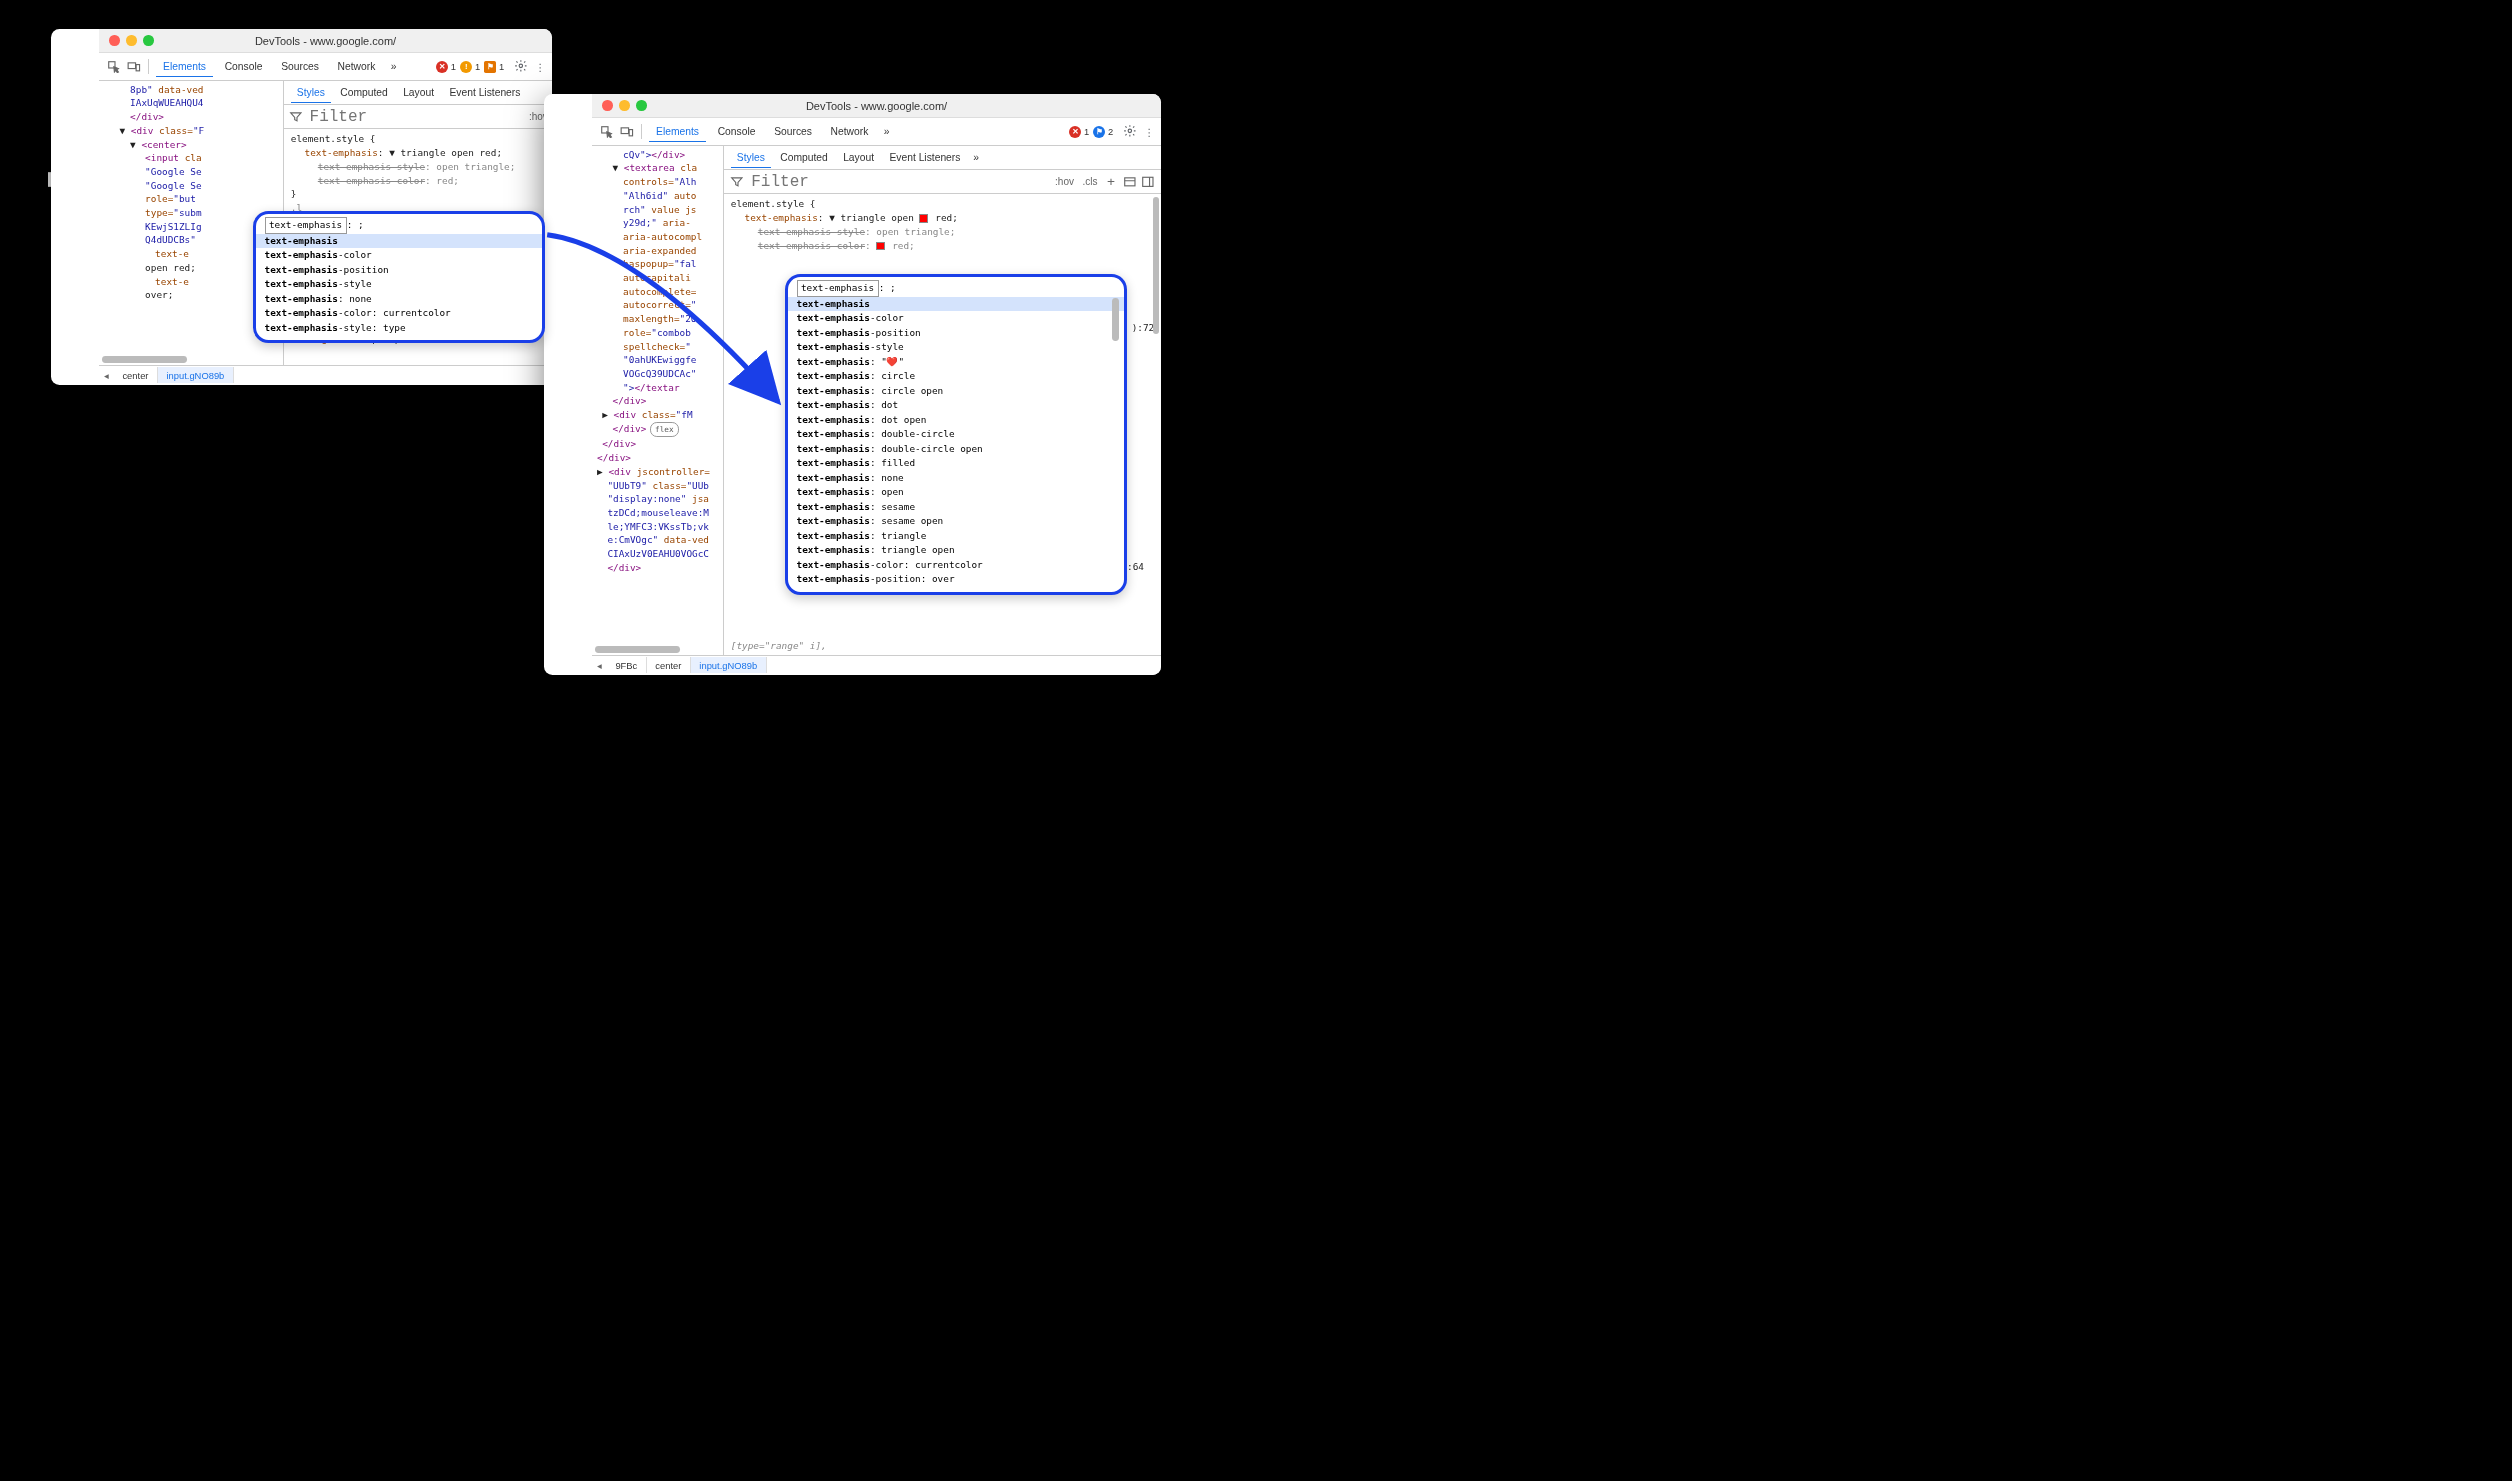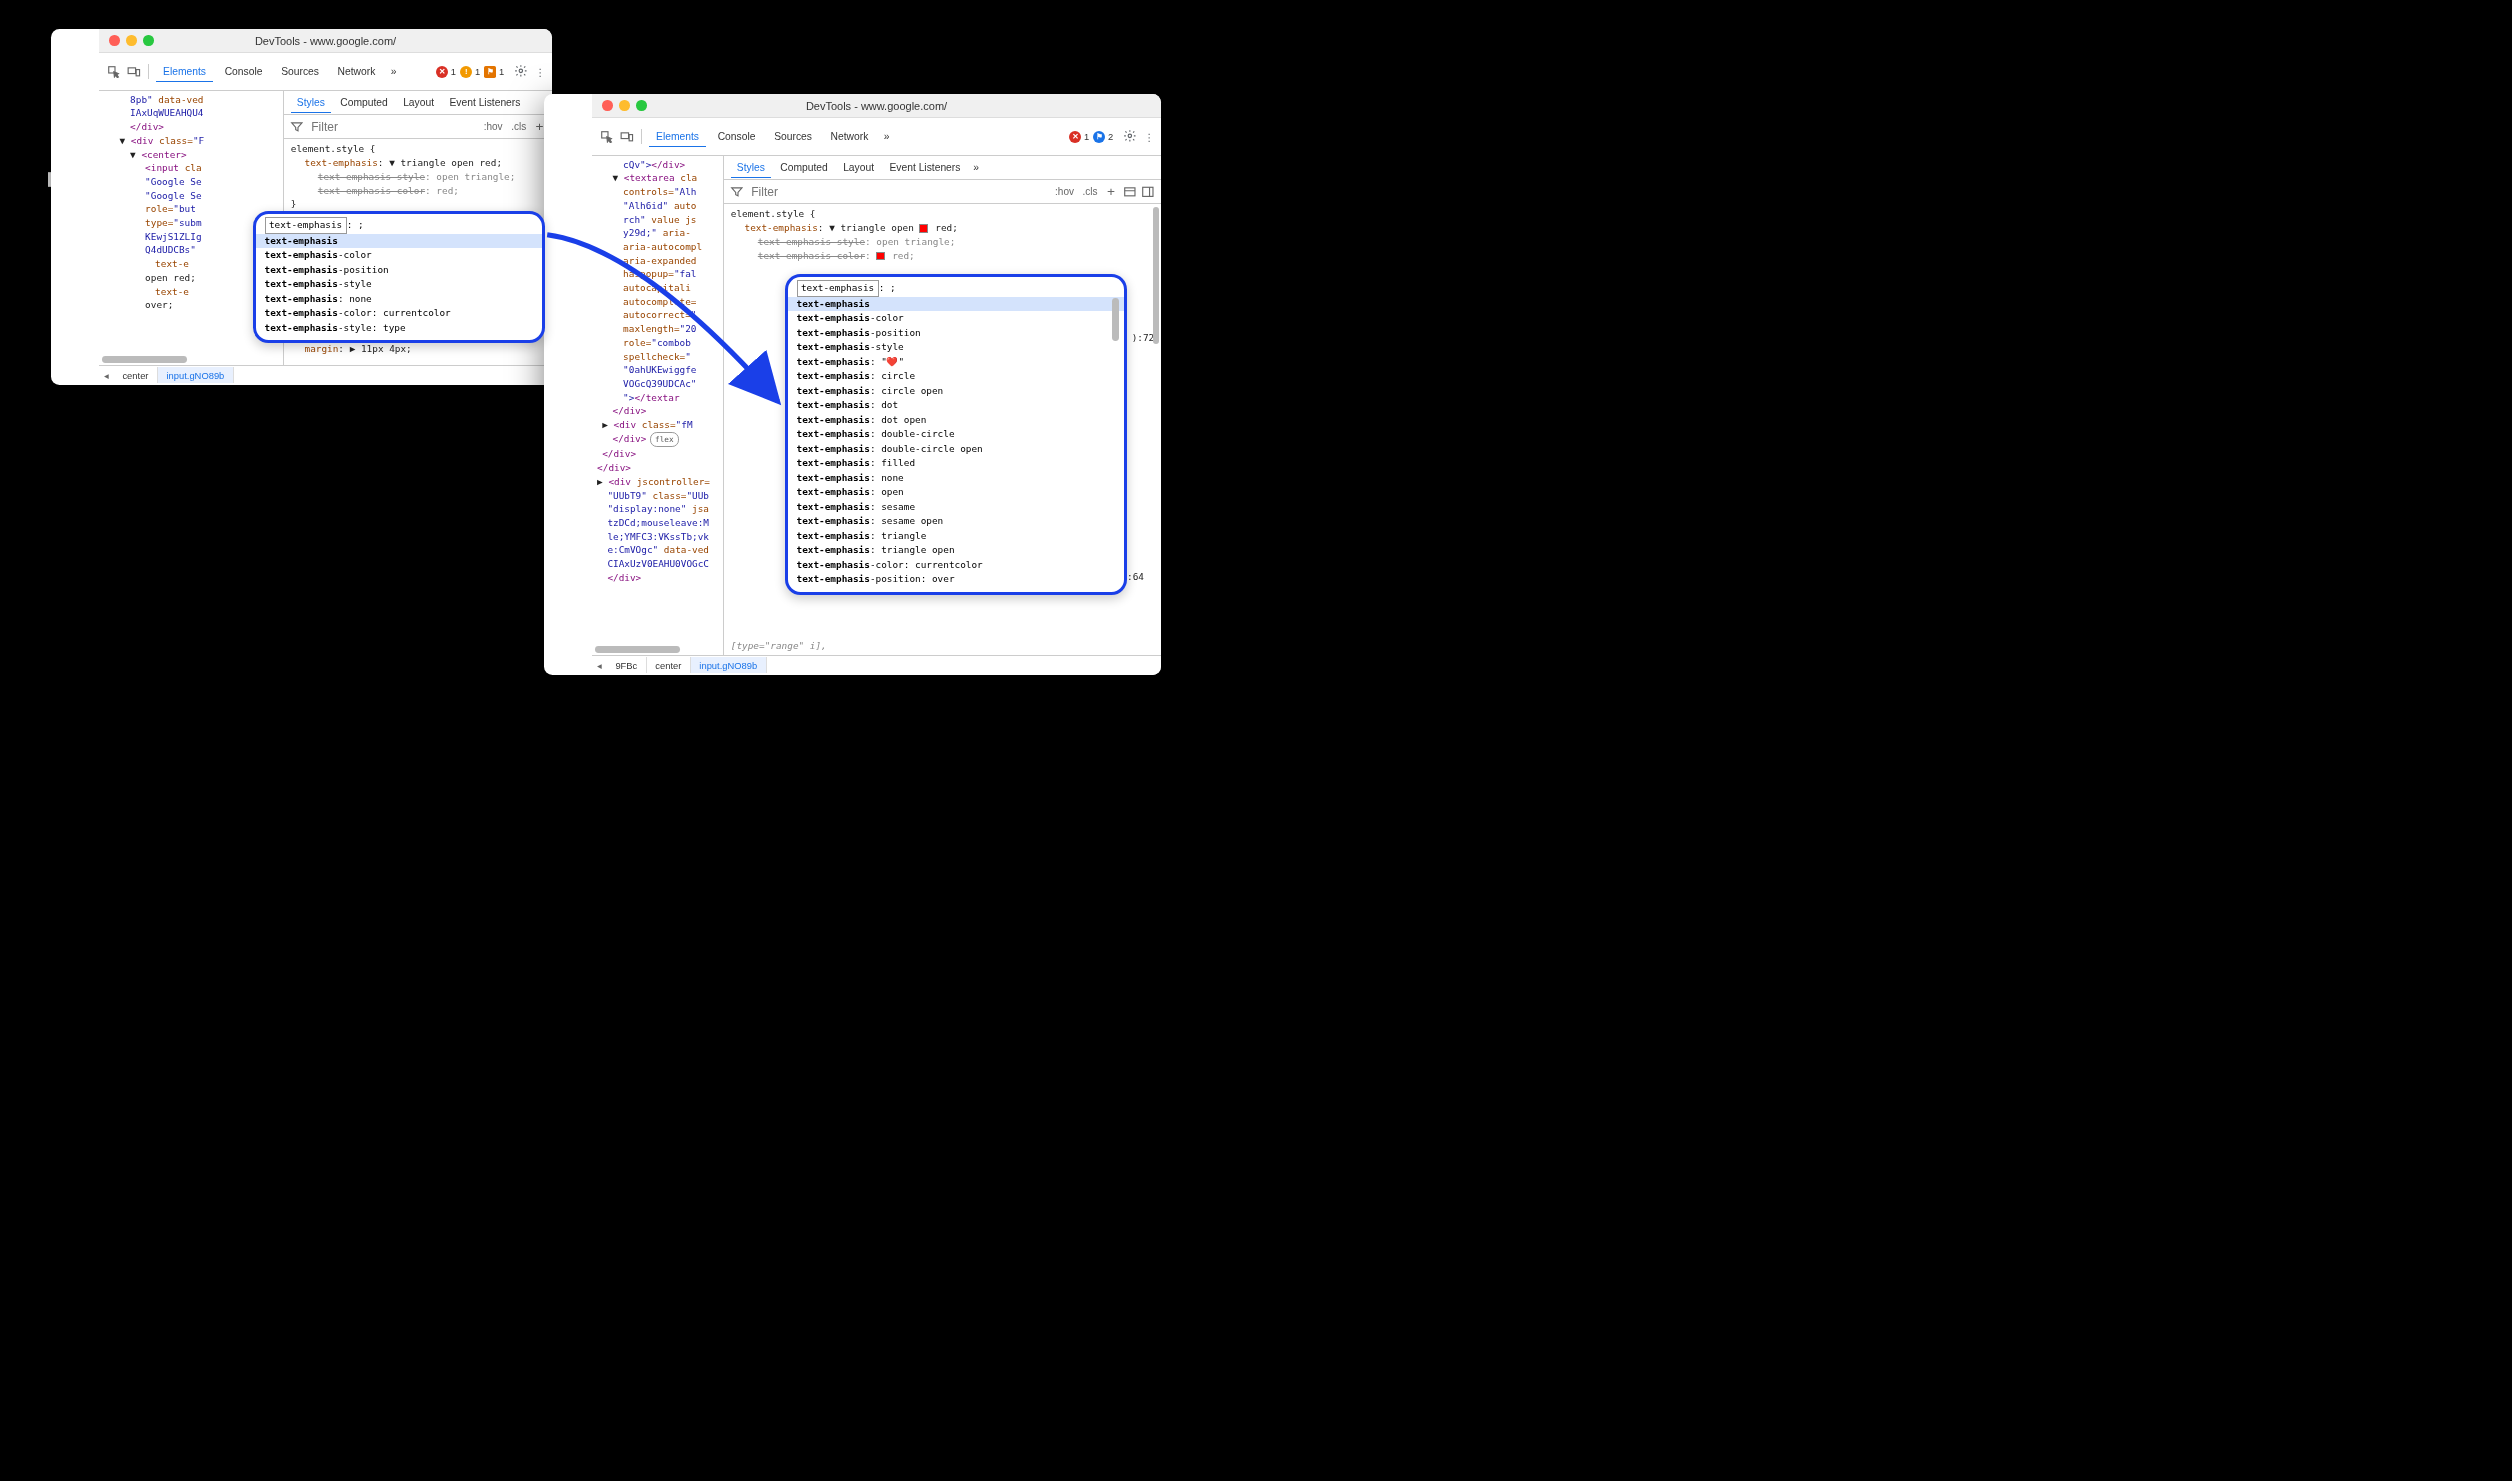--- a/index.html
+++ b/index.html
@@ -40,21 +40,21 @@
 .tl-green { background: #28c840; }
 .title-text {
   position: absolute;
   left: 50%;
   transform: translateX(-50%);
   font-size: 11px;
   color: #333;
 }
 
 .toolbar {
-  height: 38px;
+  height: 28px;
   display: flex;
   align-items: center;
   padding: 0 6.8px;
   border-bottom: 0.9px solid #ccc;
   gap: 5.1px;
   font-size: 10.3px;
   background: #fff;
 }
 .tool-icon { width: 15.4px; height: 15.4px; display: flex; align-items: center; justify-content: center; color: #666; }
 .tool-icon svg { width: 13.7px; height: 13.7px; }
@@ -116,23 +116,24 @@
   display: flex;
   align-items: center;
   padding: 0 5.1px;
   border-bottom: 0.9px solid #ccc;
   gap: 3.4px;
 }
 .filter-input {
   flex: 1;
   border: none;
   outline: none;
-  font-size: 12px;
+  font-size: 16px;
   padding: 1.7px 3.4px;
   color: #888;
+  font-family: Liberation Mono, monospace;
 }
 .filter-btn { font-size: 10px; color: #666; padding: 1.7px 2.6px; cursor: pointer; }
 .plus-btn { font-size: 13.7px; color: #666; padding: 0 3.4px; cursor: pointer; }
 
 .styles-body {
   flex: 1;
   overflow: hidden;
   font-family: Menlo, Monaco, monospace;
   font-size: 9.4px;
   line-height: 13.7px;

